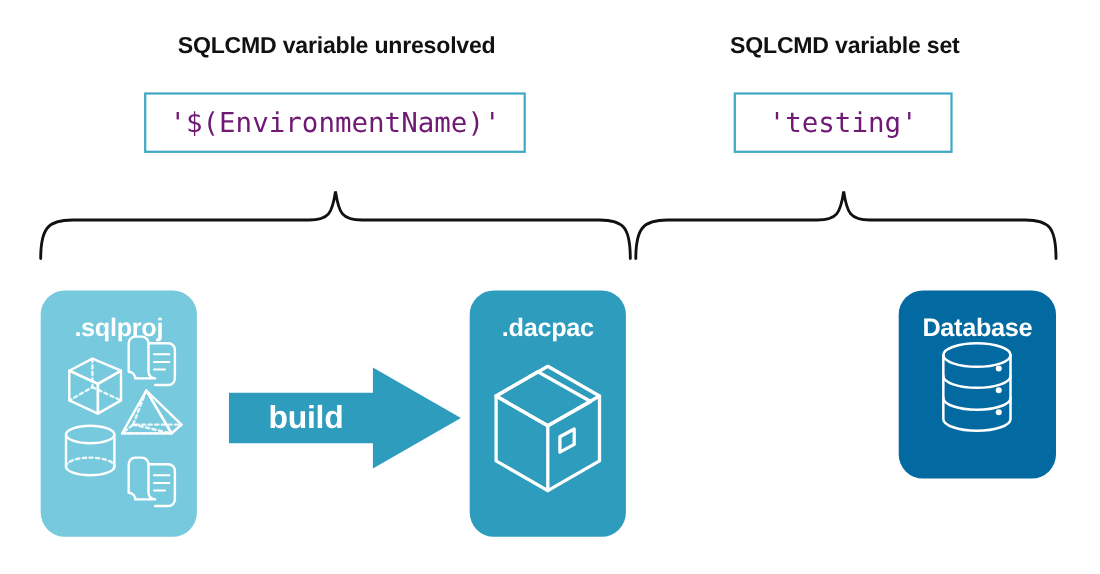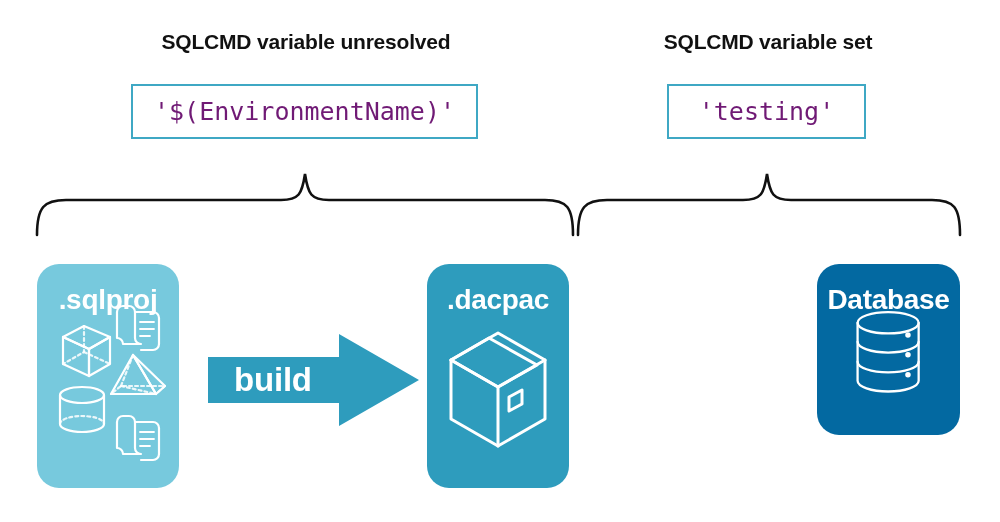--- a/index.html
+++ b/index.html
@@ -73,21 +73,21 @@
   }
   .card-label {
     position: absolute;
     left: 0;
     width: 100%;
     top: 20px;
     text-align: center;
     color: #ffffff;
     font-family: "Liberation Sans", sans-serif;
     font-weight: bold;
-    font-size: 28px;
+    font-size: 23px;
     letter-spacing: -0.3px;
     white-space: nowrap;
   }
   .card-art {
     position: absolute;
     left: 0;
     top: 0;
     width: 100%;
     height: 100%;
   }
@@ -104,24 +104,24 @@
     position: absolute;
     left: 0;
     top: 0;
     width: 100%;
     height: 100%;
     display: flex;
     align-items: center;
     color: #ffffff;
     font-family: "Liberation Sans", sans-serif;
     font-weight: bold;
-    font-size: 33px;
+    font-size: 29px;
     letter-spacing: -0.2px;
     white-space: nowrap;
-    padding-left: 26px;
+    padding-left: 36px;
     box-sizing: border-box;
   }
   #arrow-build  { left: 208px; top: 332px; width: 211px; height: 96px; }
   #arrow-deploy { left: 598px; top: 332px; width: 211px; height: 96px; }
 </style>
 </head>
 <body>
 
 <div class="stage">
 

